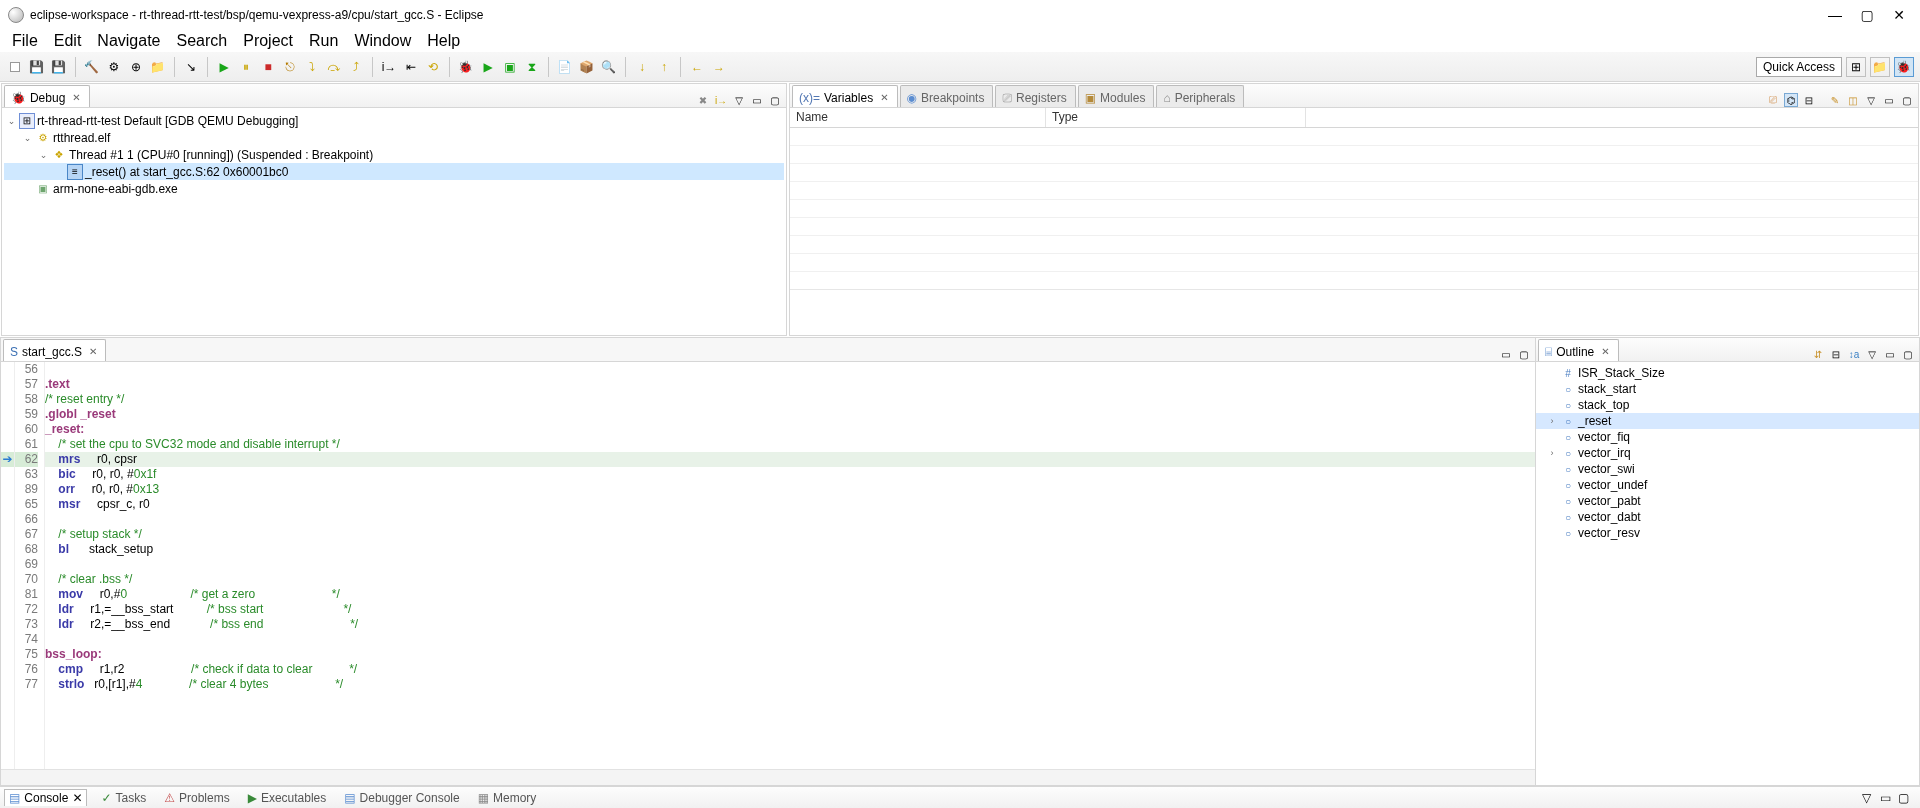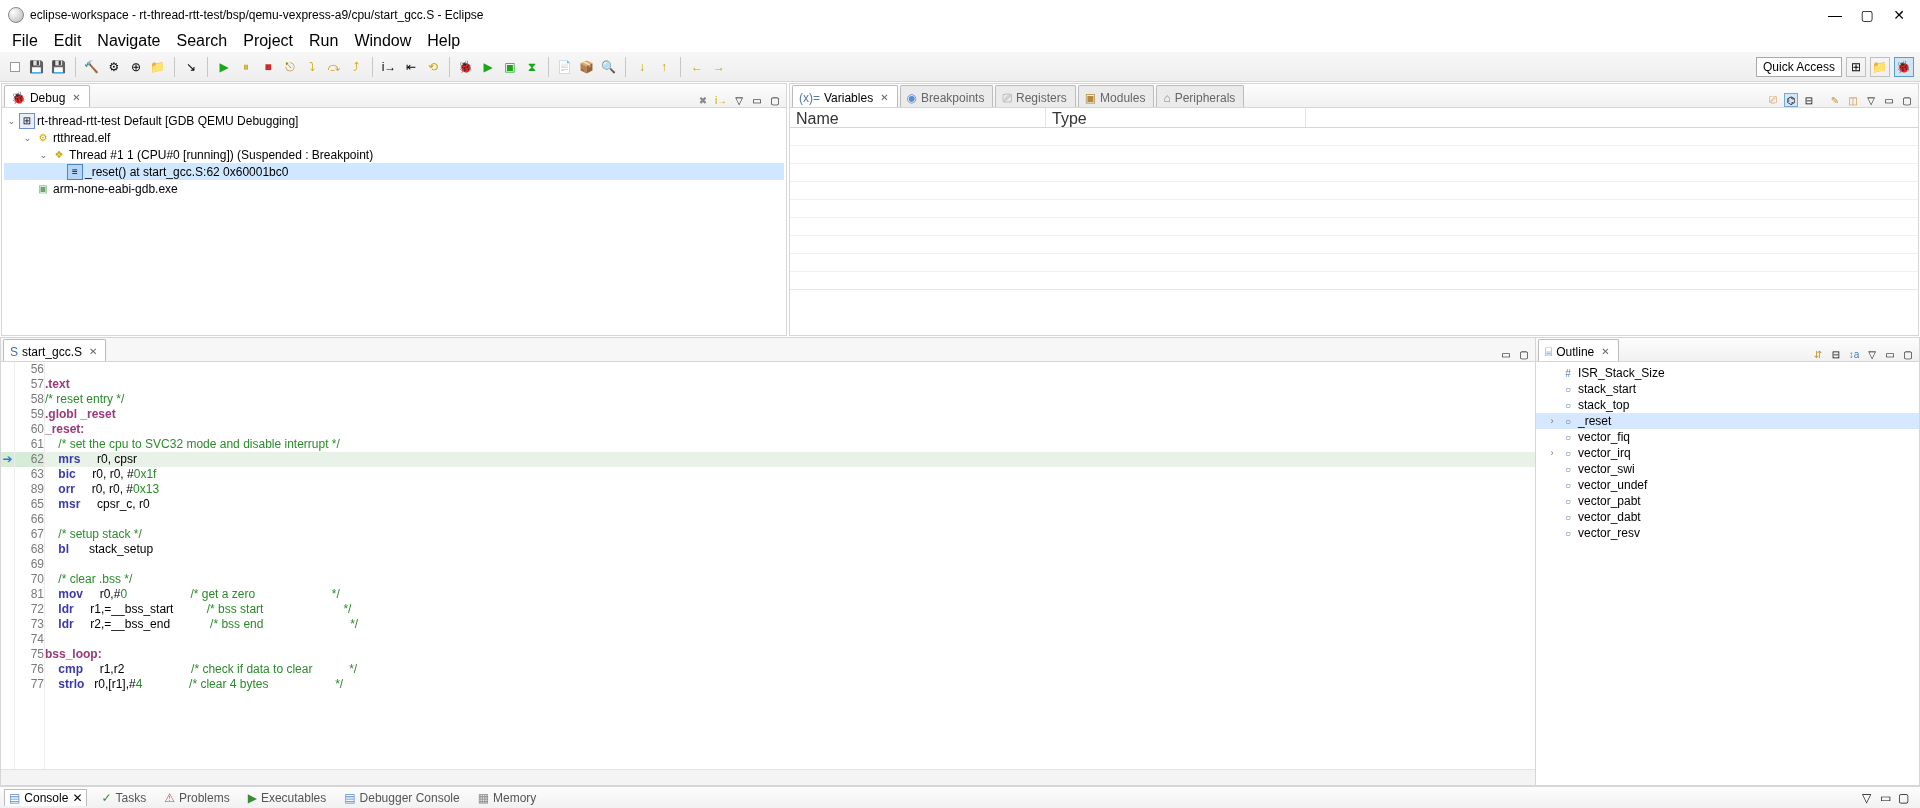--- a/index.html
+++ b/index.html
@@ -25,26 +25,26 @@
 .tab .close-x { font-size:10px; color:#666; margin-left:3px;}
 .tabbar-tools { margin-left:auto; display:flex; align-items:center; gap:4px; padding-right:4px;}
 .tabbar-tools .ic { width:14px; height:14px; display:flex; align-items:center; justify-content:center; font-size:10px;}
 .debug-body { flex:1; overflow:auto; padding:4px 2px; }
 .tree-row { display:flex; align-items:center; height:17px; padding-left:4px; white-space:nowrap; }
 .tree-row .tw { width:11px; text-align:center; color:#6b6b6b; font-size:9px;}
 .tree-row .ico { width:16px; height:16px; display:flex; align-items:center; justify-content:center; font-size:10px; margin:0 2px;}
 .tree-row.sel { background:#cfe8ff; }
 .tree-row .lbl { font-size:12px; }
 .vars-header { height:20px; display:flex; border-bottom:1px solid #d6d6d6; }
-.vars-header div { padding:2px 6px; border-right:1px solid #e3e3e3; font-size:16px; color:#333; }
+.vars-header div { padding:2px 6px; border-right:1px solid #e3e3e3; font-size:12px; color:#333; }
 .vars-grid { flex:1; background:#fff; }
 .vars-grid .row { height:18px; border-bottom:1px solid #f0f0f0; }
 .editor-tabbar { height:24px; display:flex; align-items:flex-end; border-bottom:1px solid #d6d6d6; background:#f7f7f7;}
 .editor-body { flex:1; display:flex; font-family:Consolas,monospace; font-size:12px; overflow:auto; position:relative;}
-.gutter { width:30px; text-align:right; color:#7a7a7a; padding-right:0; user-select:none; border-right:1px solid #eee;}
+.gutter { width:30px; text-align:right; color:#7a7a7a; padding-right:6px; user-select:none; border-right:1px solid #eee;}
 .gutter div { height:15px; line-height:15px;}
 .marker-col { width:14px; border-right:1px solid #eee;}
 .marker-col div { height:15px;}
 .code { flex:1; white-space:pre; }
 .code div { height:15px; line-height:15px;}
 .hl-line { background:#e8f2e8;}
 .kw-dir { color:#9a3a7a; font-weight:bold;}
 .kw-label { color:#9a3a7a; font-weight:bold;}
 .kw-comment { color:#2a8b2a;}
 .kw-asm { color:#3a3aa8; font-weight:bold;}

